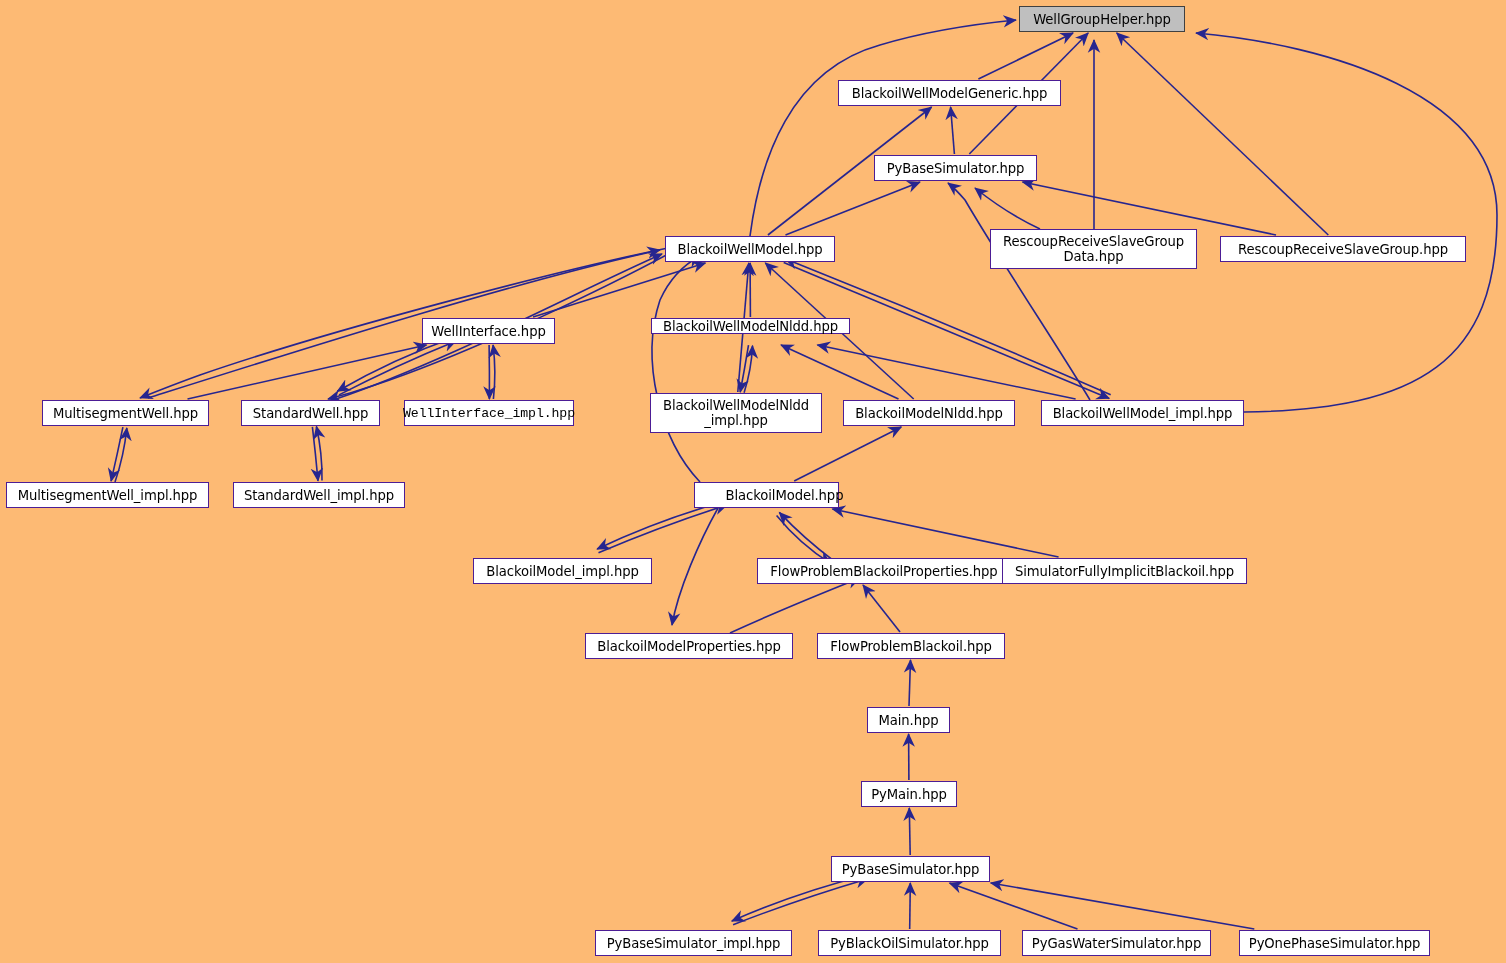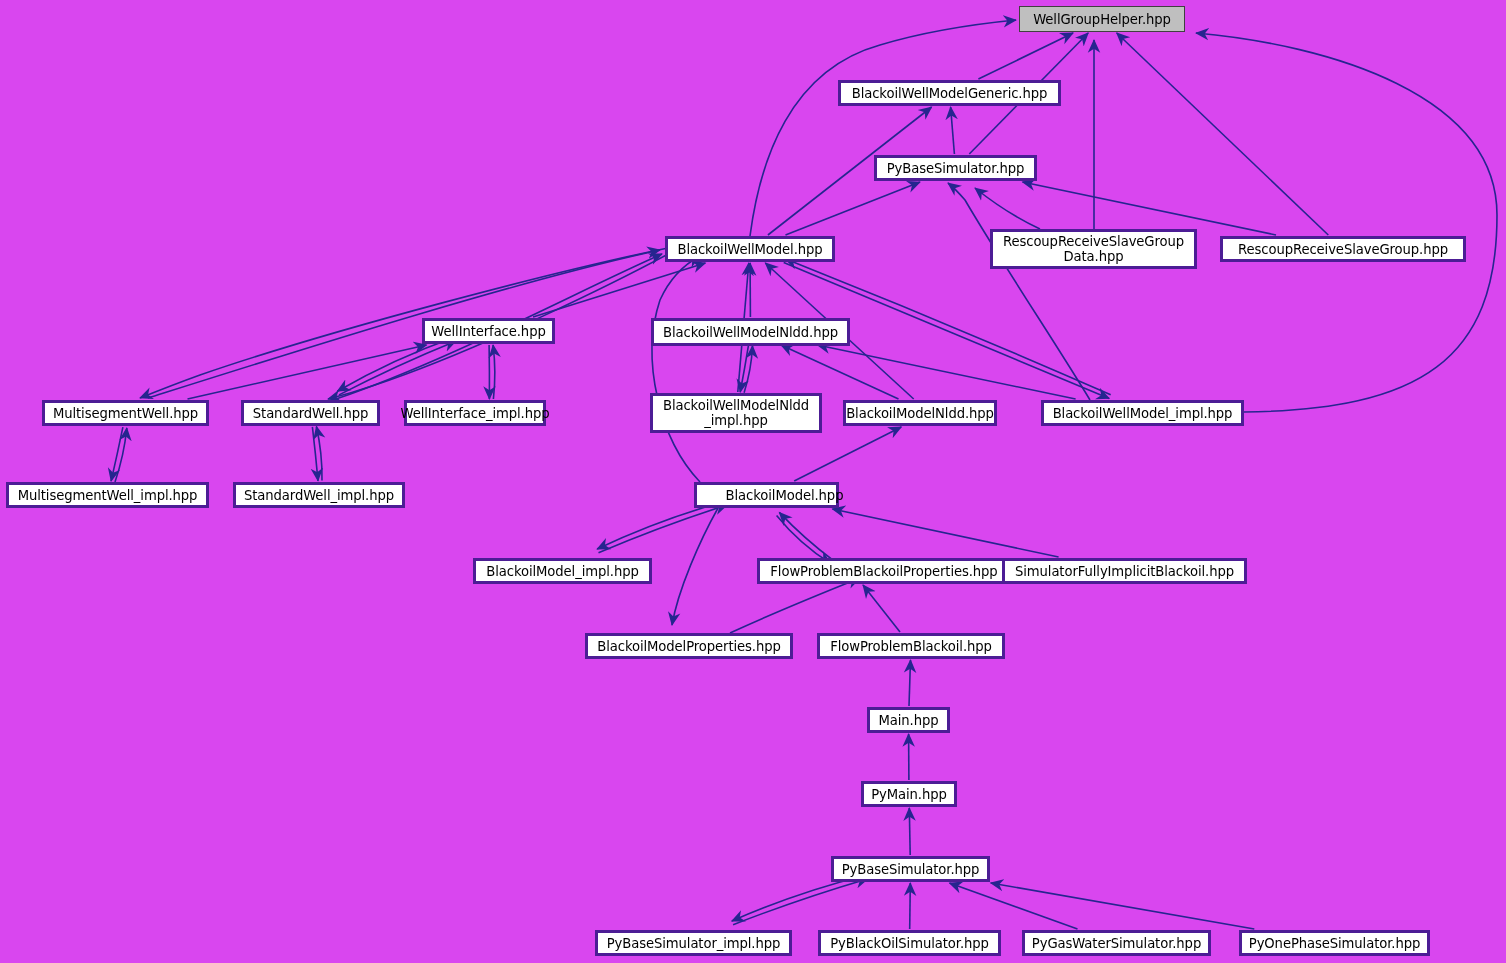--- a/index.html
+++ b/index.html
@@ -4,36 +4,36 @@
 <style>
   html, body {
     margin: 0;
     padding: 0;
     background: #ffffff;
   }
   #canvas {
     position: relative;
     width: 1506px;
     height: 963px;
-    background: #d946ef;
+    background: #fdba74;
     font-family: "DejaVu Sans", sans-serif;
     overflow: hidden;
   }
   #edges {
     position: absolute;
     left: 0; top: 0;
     width: 1506px;
     height: 963px;
     pointer-events: none;
   }
   .node {
     position: absolute;
     box-sizing: border-box;
     background: #ffffff;
-    border: 3px solid #4c1d95;
+    border: 1px solid #4c1d95;
     color: #000000;
     font-size: 13.2px;
     line-height: 15px;
     display: flex;
     align-items: center;
     justify-content: center;
     text-align: center;
     white-space: pre-line;
     letter-spacing: -0.1px;
     cursor: pointer;
@@ -117,27 +117,27 @@
 
   <div id="node-layer">
       <div class="node root" style="left: 1019px; top: 6px; width: 166px; height: 26px;"><span class="node-label">WellGroupHelper.hpp</span></div>
       <div class="node" style="left: 838px; top: 80px; width: 223px; height: 26px;"><span class="node-label">BlackoilWellModelGeneric.hpp</span></div>
       <div class="node" style="left: 874px; top: 155px; width: 163px; height: 26px;"><span class="node-label">PyBaseSimulator.hpp</span></div>
       <div class="node" style="left: 665px; top: 236px; width: 170px; height: 26px;"><span class="node-label">BlackoilWellModel.hpp</span></div>
       <div class="node" style="left: 990px; top: 229px; width: 207px; height: 40px;"><span class="node-label">RescoupReceiveSlaveGroup
 Data.hpp</span></div>
       <div class="node" style="left: 1220px; top: 236px; width: 246px; height: 26px;"><span class="node-label">RescoupReceiveSlaveGroup.hpp</span></div>
       <div class="node" style="left: 422px; top: 318px; width: 133px; height: 26px;"><span class="node-label">WellInterface.hpp</span></div>
-      <div class="node" style="left: 651px; top: 318px; width: 199px; height: 28px;"><span class="node-label">BlackoilWellModelNldd.hpp</span></div>
+      <div class="node" style="left: 651px; top: 318px; width: 199px; height: 16px;"><span class="node-label">BlackoilWellModelNldd.hpp</span></div>
       <div class="node" style="left: 42px; top: 400px; width: 167px; height: 26px;"><span class="node-label">MultisegmentWell.hpp</span></div>
       <div class="node" style="left: 241px; top: 400px; width: 139px; height: 26px;"><span class="node-label">StandardWell.hpp</span></div>
-      <div class="node" style="left: 404px; top: 400px; width: 142px; height: 26px;"><span class="node-label">WellInterface_impl.hpp</span></div>
+      <div class="node" style="left: 404px; top: 400px; width: 170px; height: 26px; font-family: Liberation Mono, monospace;"><span class="node-label">WellInterface_impl.hpp</span></div>
       <div class="node" style="left: 650px; top: 393px; width: 172px; height: 40px;"><span class="node-label">BlackoilWellModelNldd
 _impl.hpp</span></div>
-      <div class="node" style="left: 843px; top: 400px; width: 154px; height: 26px;"><span class="node-label">BlackoilModelNldd.hpp</span></div>
+      <div class="node" style="left: 843px; top: 400px; width: 172px; height: 26px;"><span class="node-label">BlackoilModelNldd.hpp</span></div>
       <div class="node" style="left: 1041px; top: 400px; width: 203px; height: 26px;"><span class="node-label">BlackoilWellModel_impl.hpp</span></div>
       <div class="node" style="left: 6px; top: 482px; width: 203px; height: 26px;"><span class="node-label">MultisegmentWell_impl.hpp</span></div>
       <div class="node" style="left: 233px; top: 482px; width: 172px; height: 26px;"><span class="node-label">StandardWell_impl.hpp</span></div>
       <div class="node" style="left: 694px; top: 482px; width: 145px; height: 26px; padding-left: 36px;"><span class="node-label">BlackoilModel.hpp</span></div>
       <div class="node" style="left: 473px; top: 558px; width: 179px; height: 26px;"><span class="node-label">BlackoilModel_impl.hpp</span></div>
       <div class="node" style="left: 725px; top: 558px; width: 254px; height: 26px; margin-left: 32px;"><span class="node-label">FlowProblemBlackoilProperties.hpp</span></div>
       <div class="node" style="left: 1002px; top: 558px; width: 245px; height: 26px;"><span class="node-label">SimulatorFullyImplicitBlackoil.hpp</span></div>
       <div class="node" style="left: 585px; top: 633px; width: 208px; height: 26px;"><span class="node-label">BlackoilModelProperties.hpp</span></div>
       <div class="node" style="left: 817px; top: 633px; width: 188px; height: 26px;"><span class="node-label">FlowProblemBlackoil.hpp</span></div>
       <div class="node" style="left: 867px; top: 707px; width: 83px; height: 26px;"><span class="node-label">Main.hpp</span></div>

